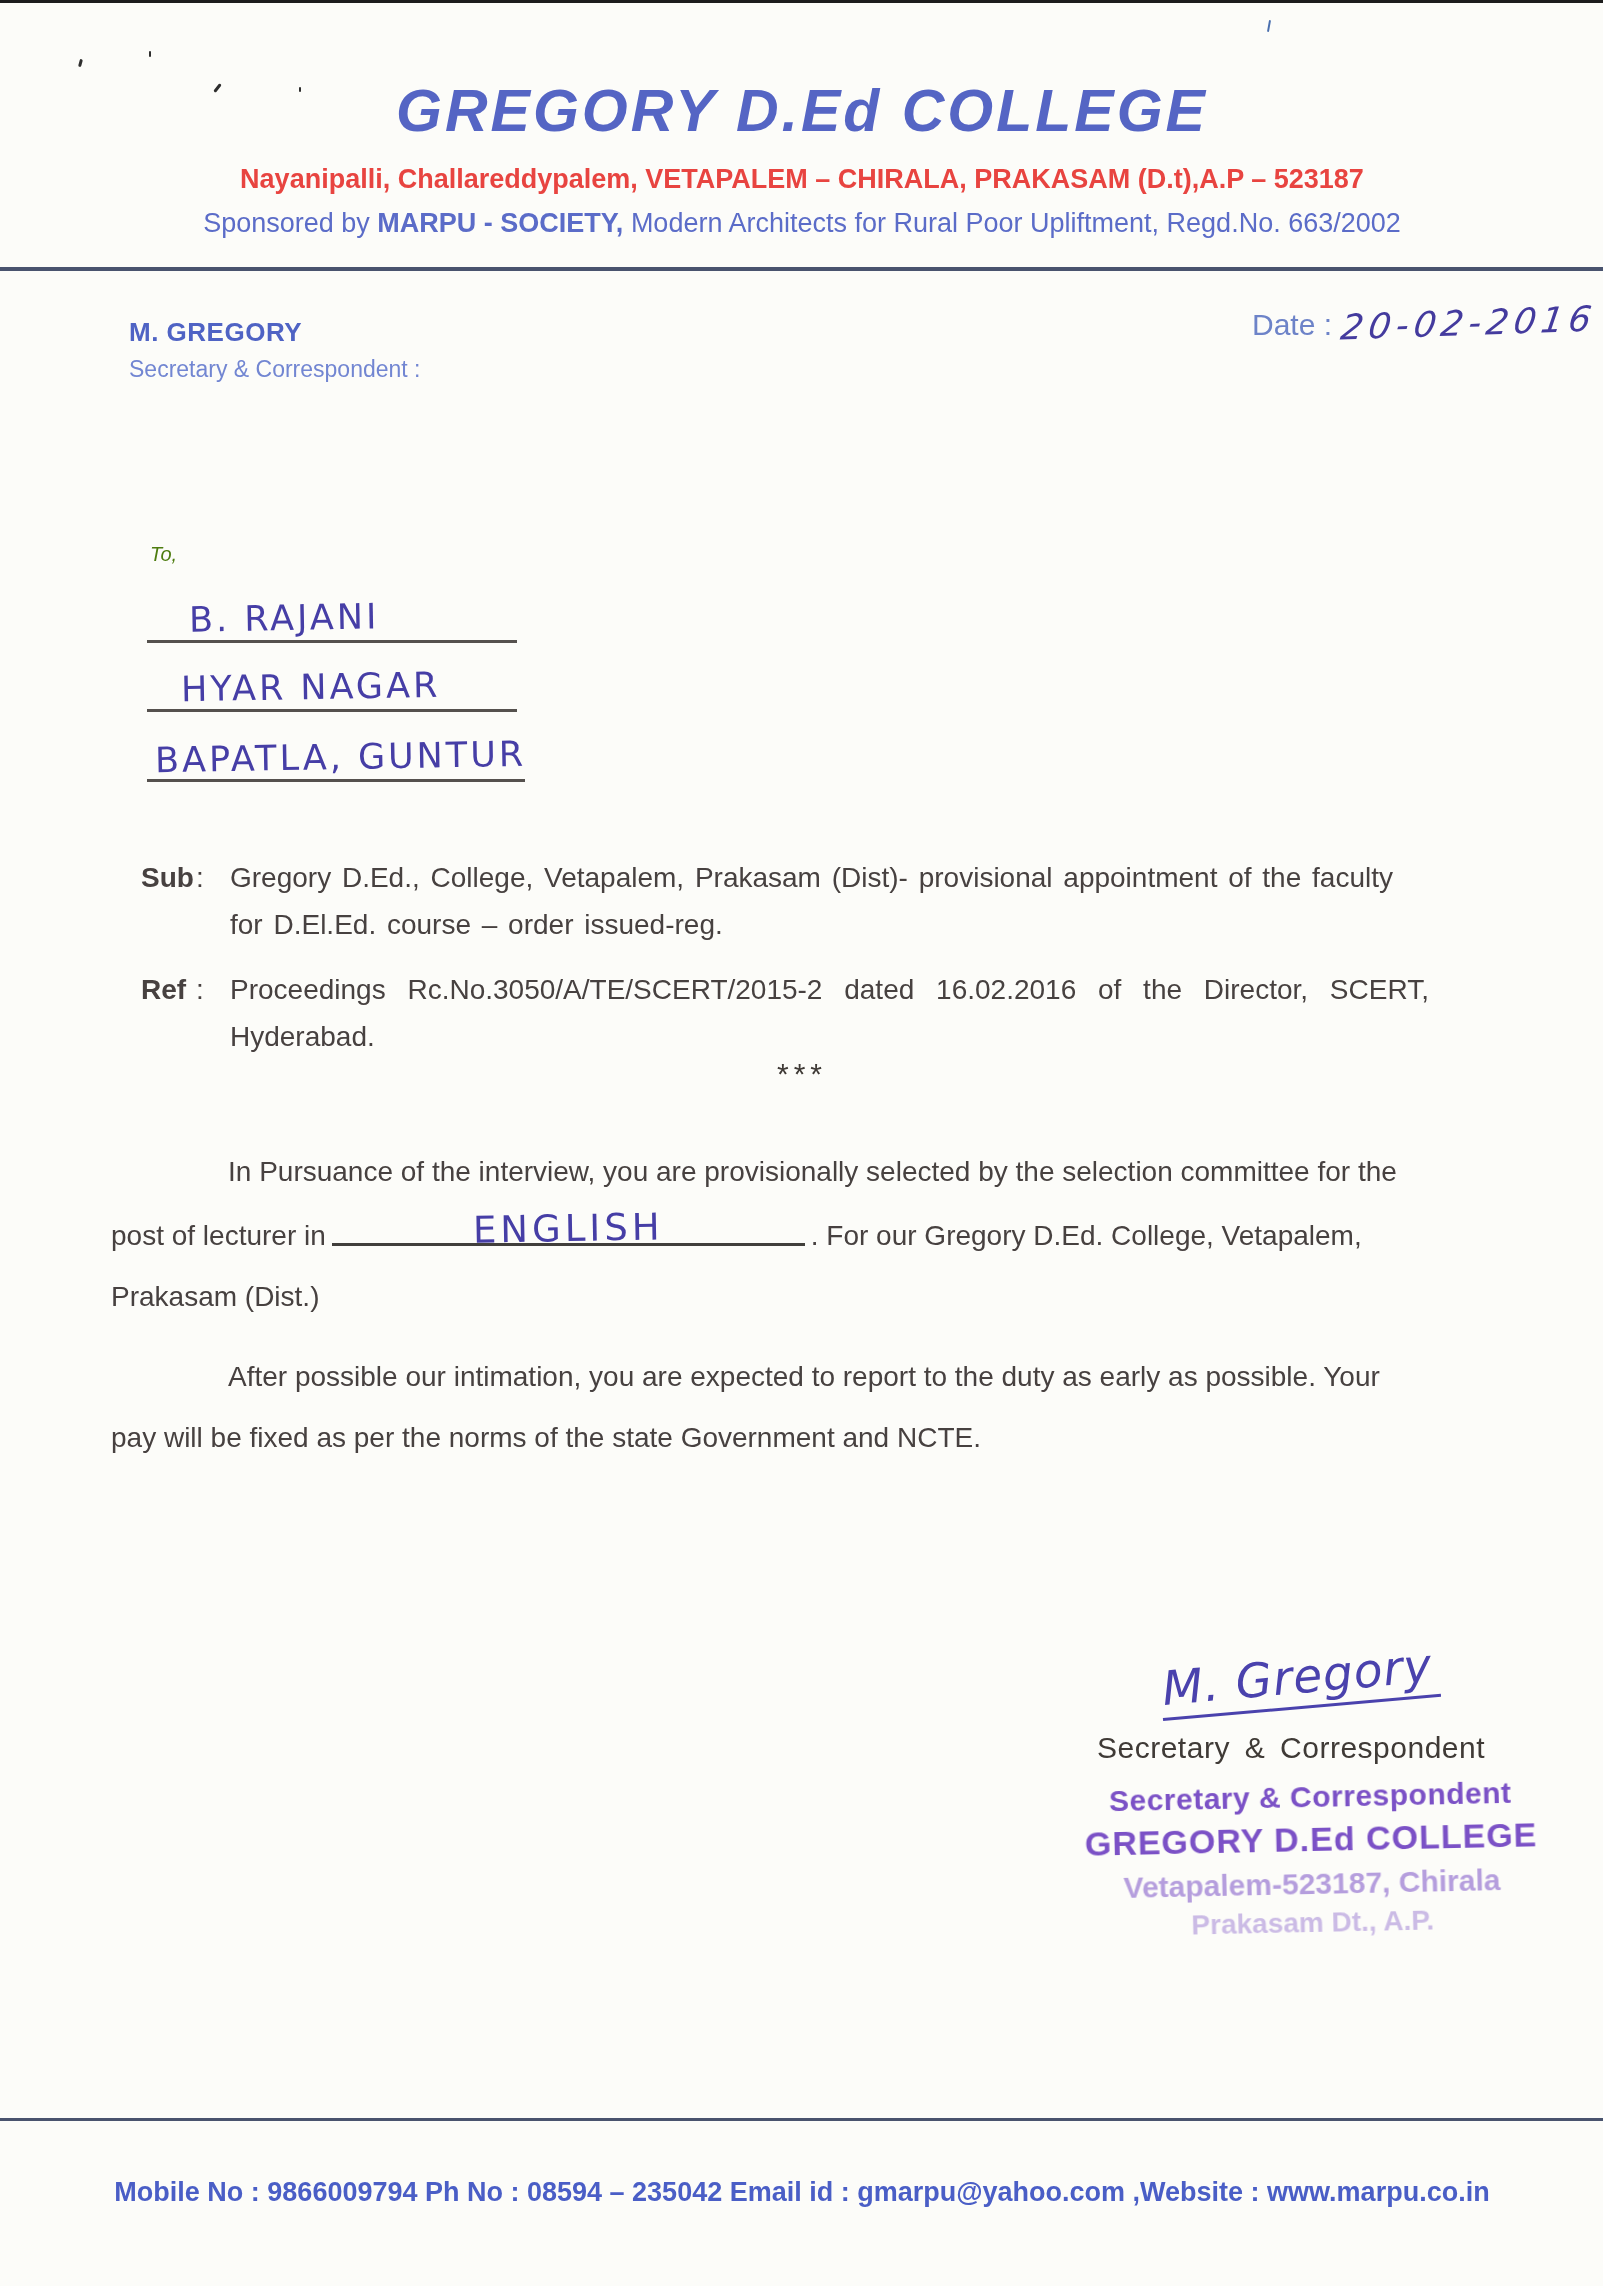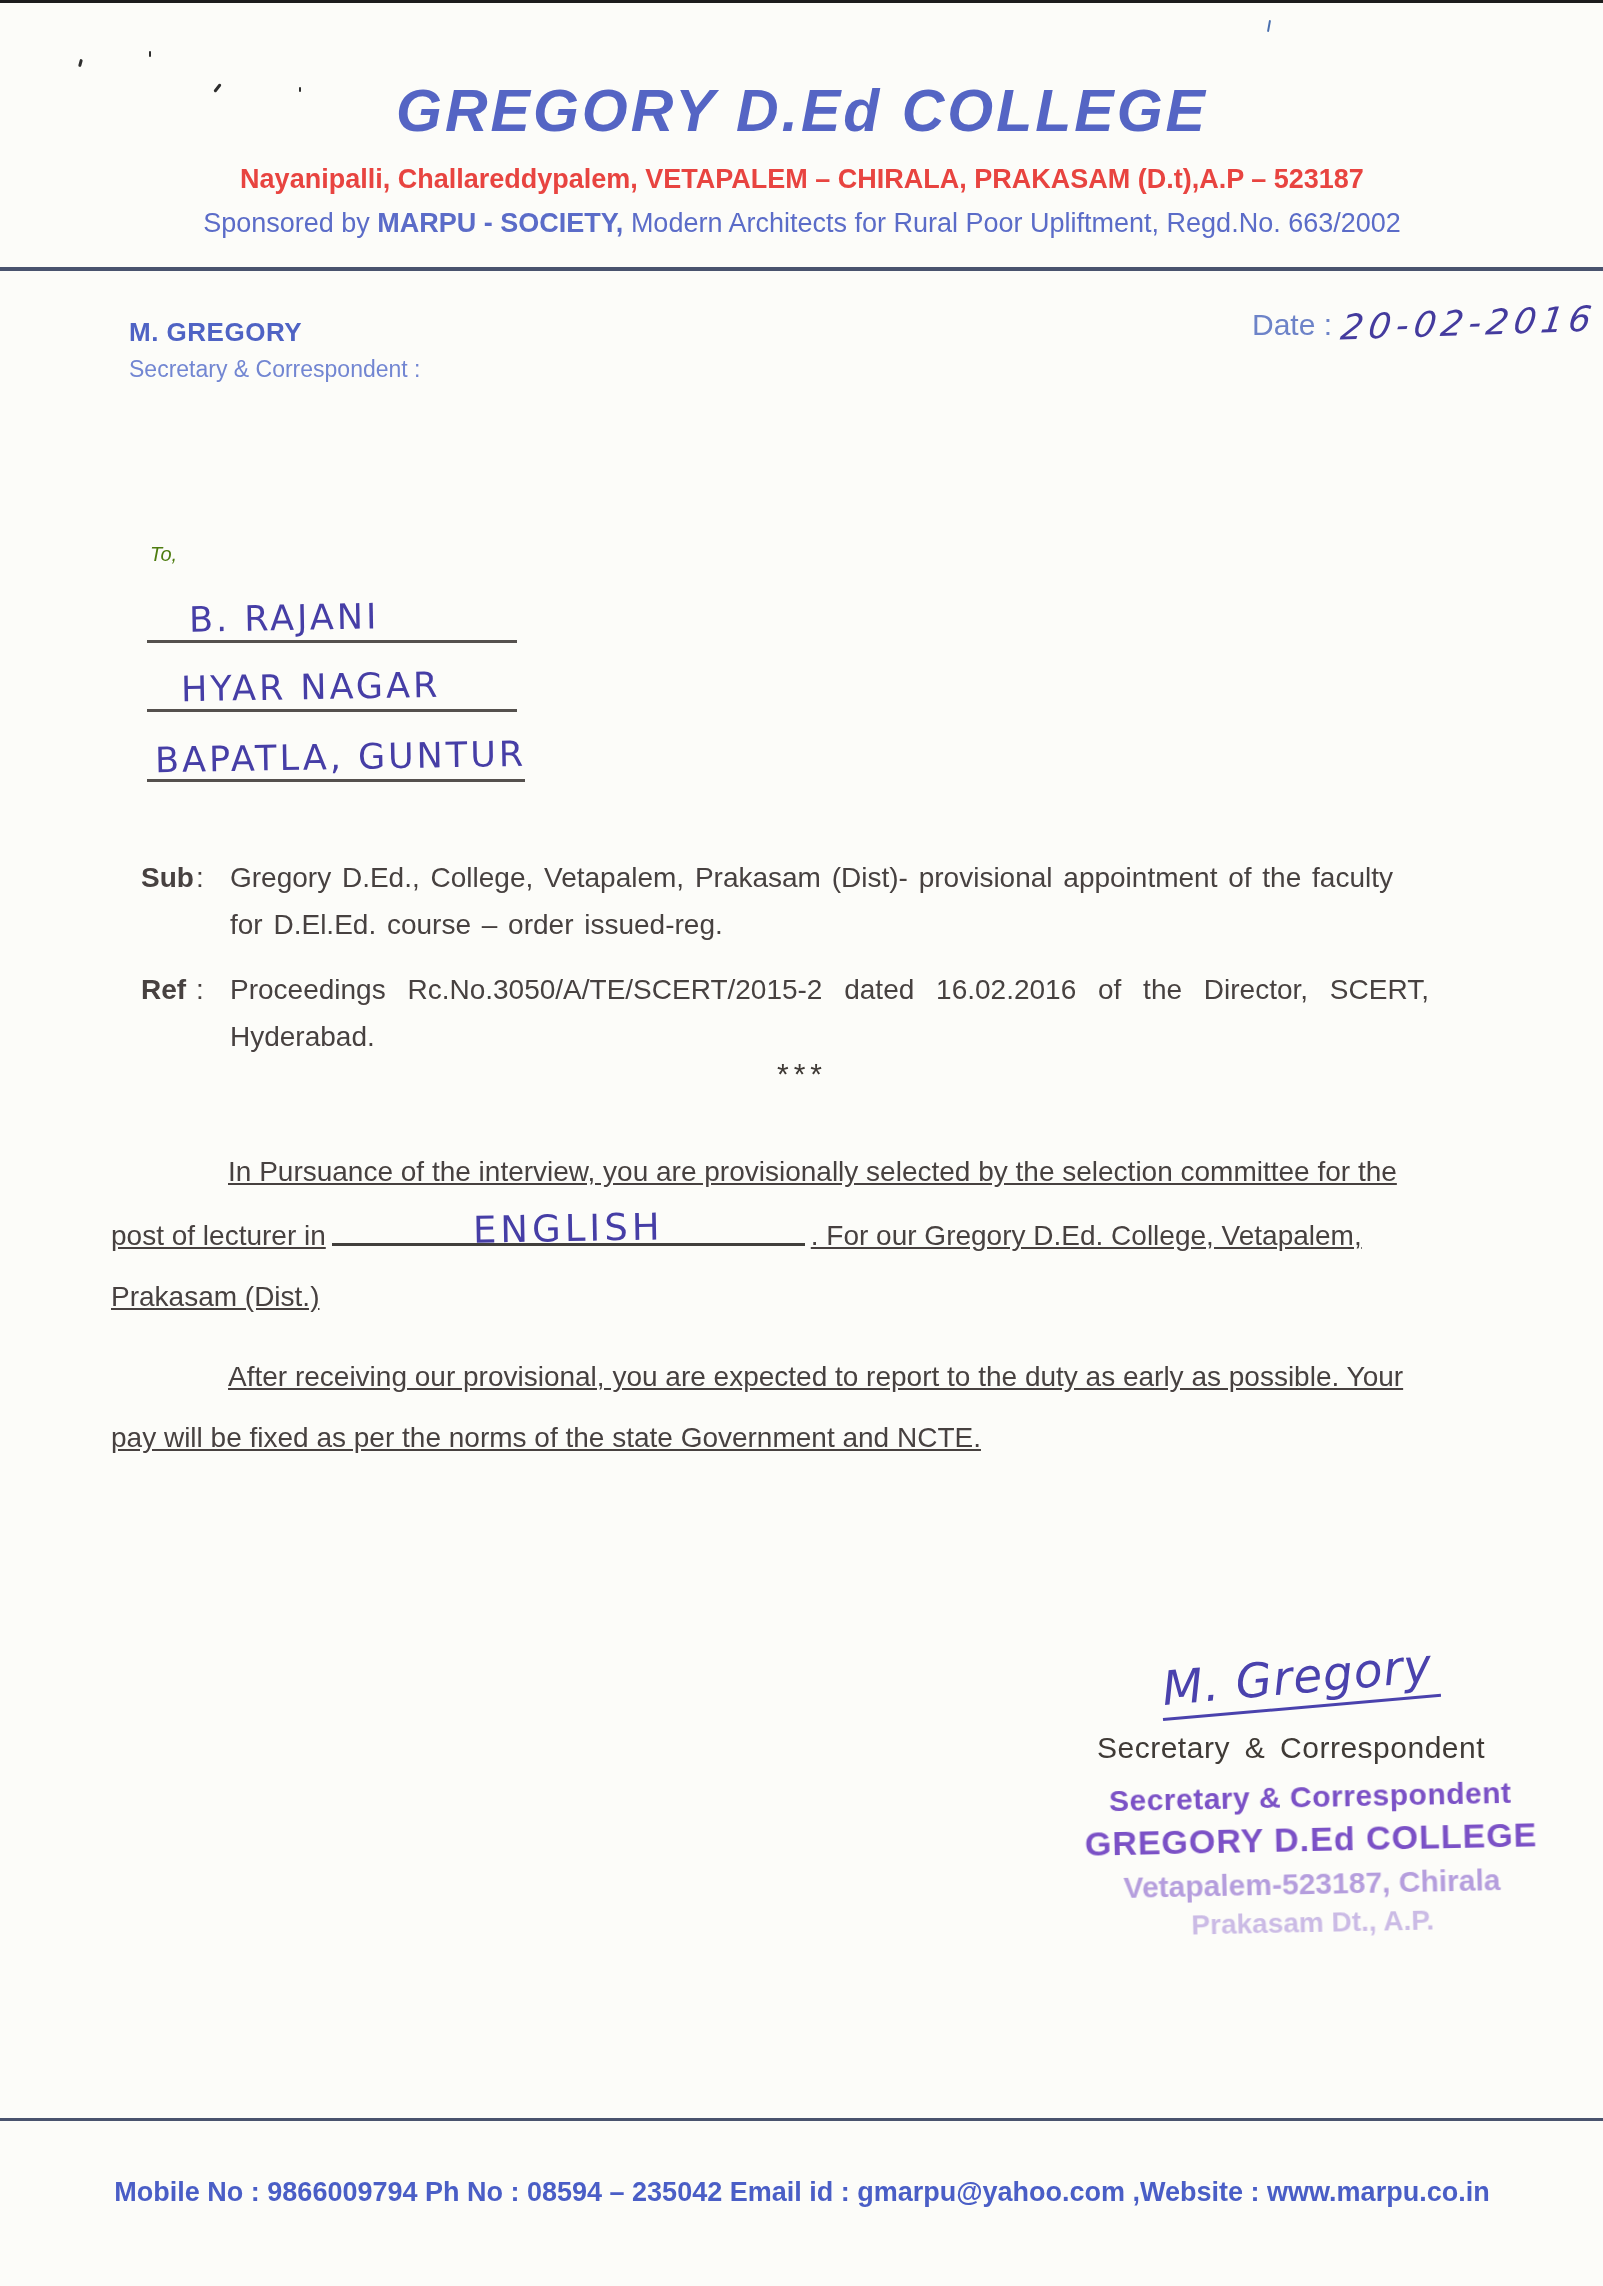--- a/index.html
+++ b/index.html
@@ -107,21 +107,21 @@
   .sub-block .txt { word-spacing: 3px; }
   .ref-block { top: 966px; }
   .ref-block .txt { word-spacing: 14px; }
 
   .section-separator {
     position: absolute; top: 1057px; left: 0; width: 100%;
     text-align: center; font-size: 30px; letter-spacing: 5px; color: #3f3a36;
   }
 
   
-  .para { position: absolute; left: 111px; width: 1386px; font-size: 28px; color: #474140; text-decoration: underline; }
+  .para { position: absolute; left: 111px; width: 1386px; font-size: 28px; color: #474140; }
   .para .pline { line-height: 61px; white-space: nowrap; }
   .para .indent { padding-left: 117px; }
   .para-1 { top: 1141px; }
   .para-2 { top: 1346px; }
 
   .blank-underline {
     display: inline-block; width: 473px; height: 44px;
     border-bottom: 3px solid #413f3c;
     text-align: center; vertical-align: baseline;
     margin: 0 6px;
@@ -224,21 +224,21 @@
 
   <div class="section-separator">***</div>
 
   <div class="para para-1">
     <div class="pline indent">In Pursuance of the interview, you are provisionally selected by the selection committee for the</div>
     <div class="pline"><span>post of lecturer in</span><span class="blank-underline"><span class="hw hw-english">ENGLISH</span></span><span>.  For  our  Gregory  D.Ed.  College,  Vetapalem,</span></div>
     <div class="pline">Prakasam (Dist.)</div>
   </div>
 
   <div class="para para-2">
-    <div class="pline indent">After receiving our provisional, you are expected to report to the duty as early as possible.  Your</div>
+    <div class="pline indent">After possible our intimation, you are expected to report to the duty as early as possible.  Your</div>
     <div class="pline">pay will be fixed as per the norms of the state Government and NCTE.</div>
   </div>
 
   <div class="hw signature-hw">M. Gregory</div>
   <div class="signature-title">Secretary &amp; Correspondent</div>
 
   <div class="stamp">
     <div class="stamp-line-1">Secretary &amp; Correspondent</div>
     <div class="stamp-line-2">GREGORY D.Ed COLLEGE</div>
     <div class="stamp-line-3">Vetapalem-523187, Chirala</div>

